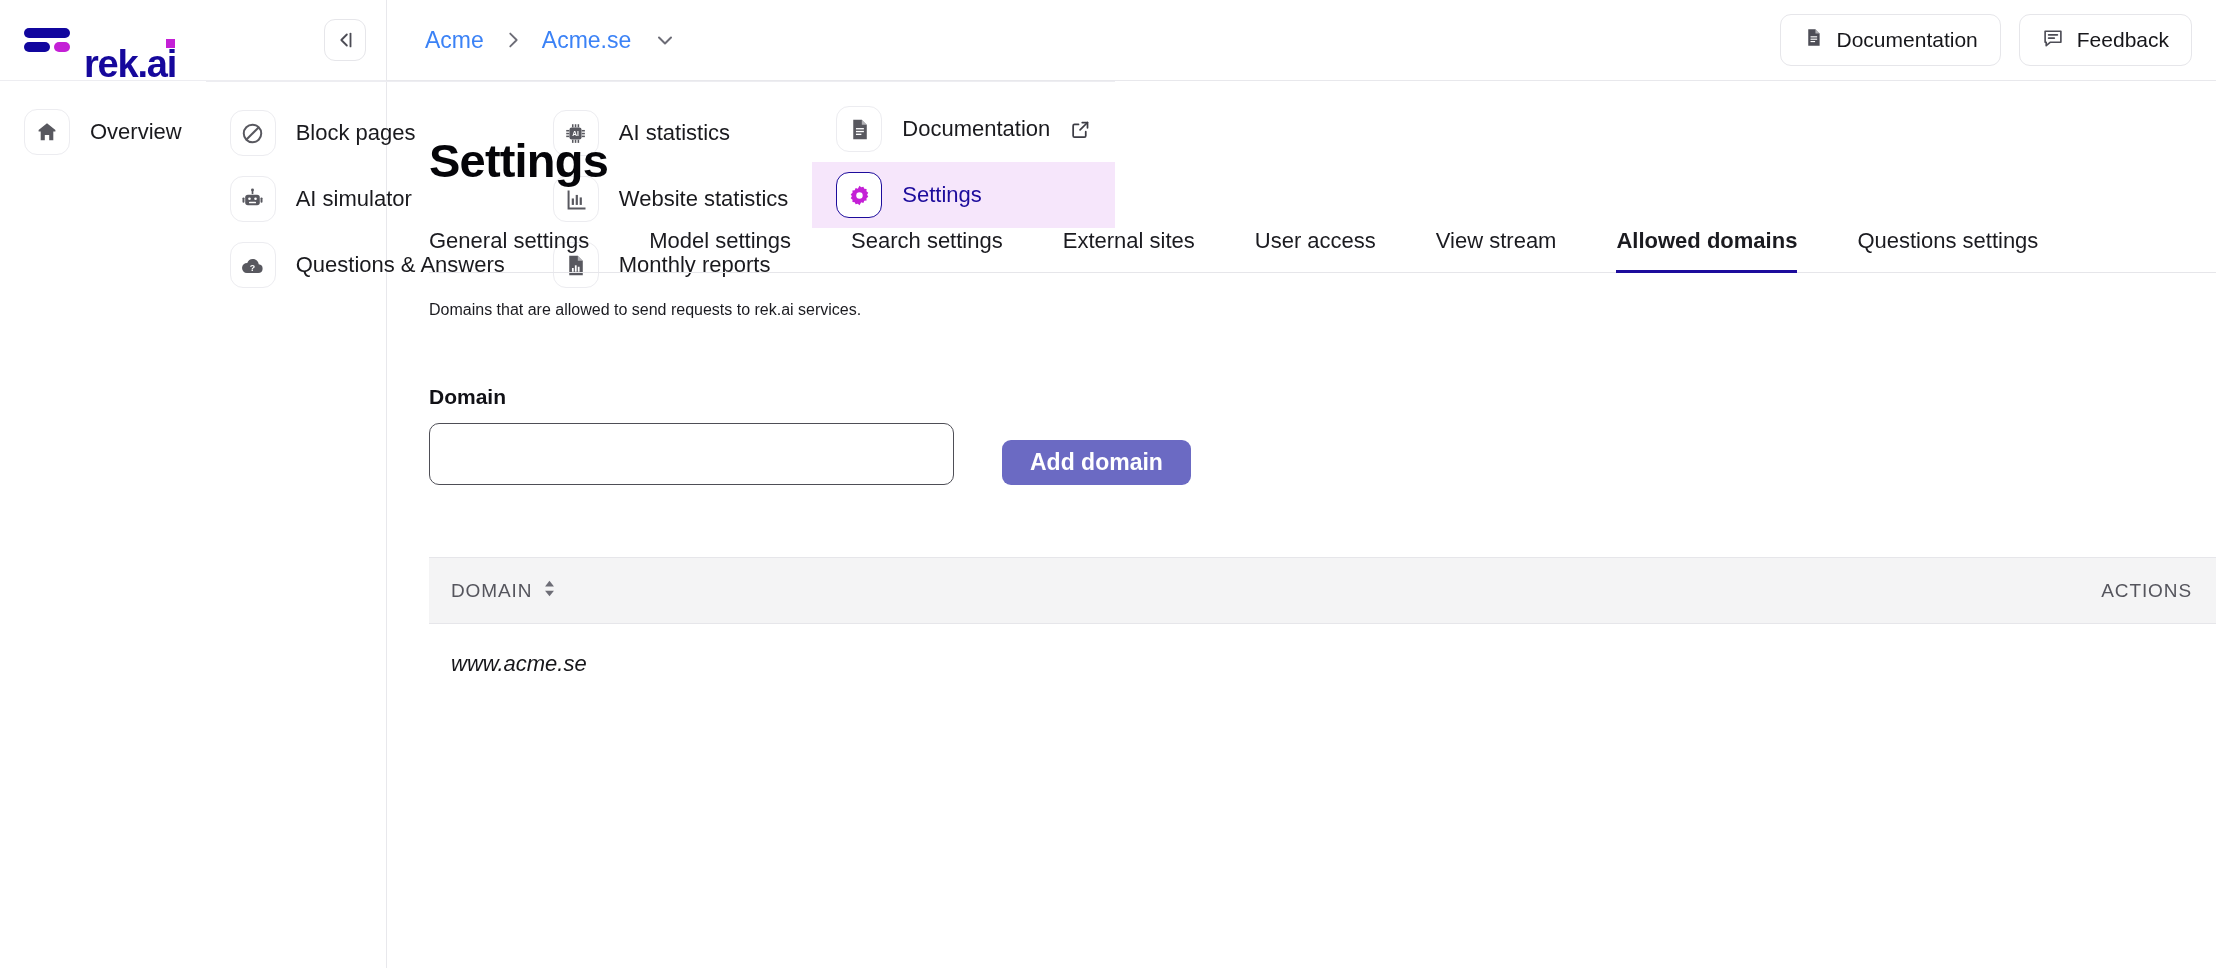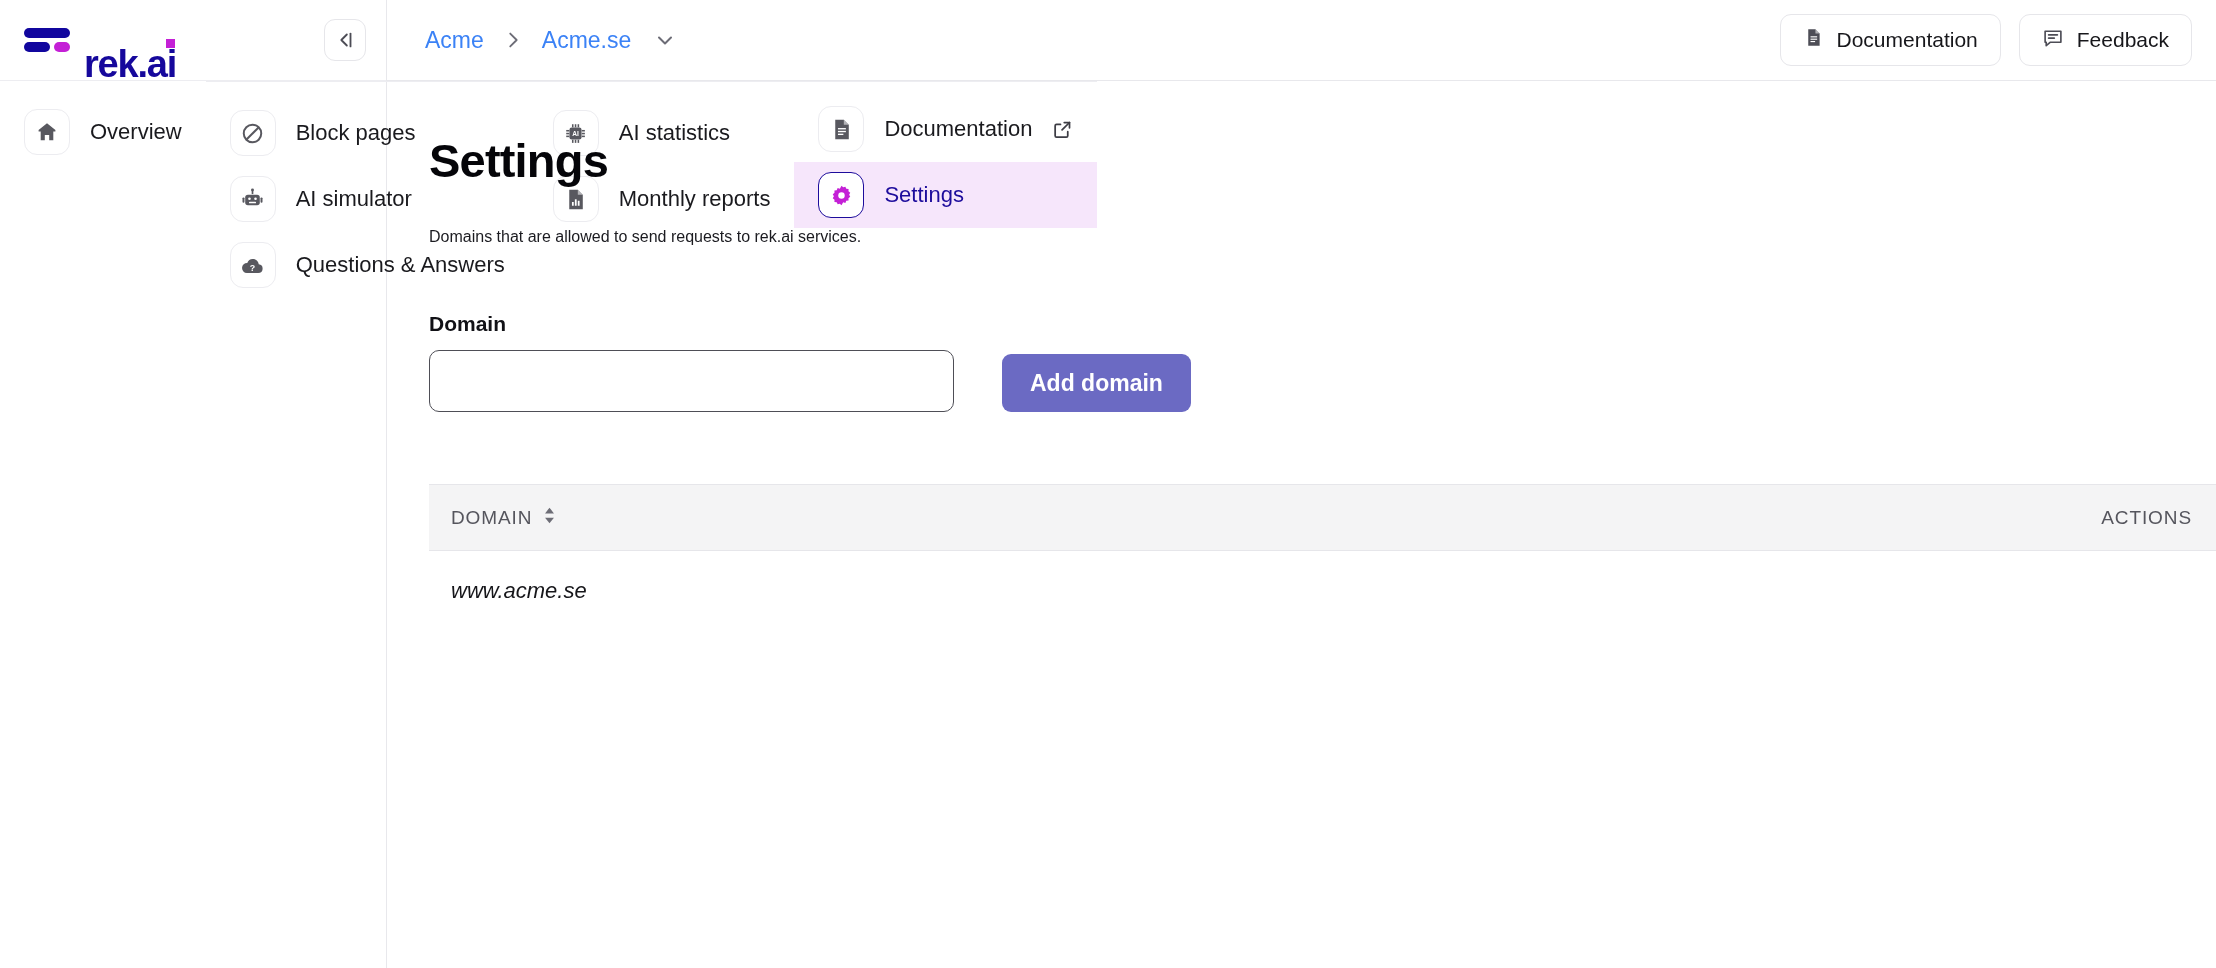--- a/index.html
+++ b/index.html
@@ -132,21 +132,21 @@
     font-size: 21px; font-weight: 700; color: #111116; margin-bottom: 14px;
   }
   .domain-input {
     width: 525px; height: 62px;
     border: 1px solid #4e4e56; border-radius: 10px;
     padding: 0 16px; font-size: 21px; background: #fff;
     font-family: "Liberation Sans", sans-serif; color: #16161a;
     outline: none;
   }
   .add-btn {
-    height: 58px; padding: 0 28px; border: none; border-radius: 9px;
+    height: 45px; padding: 0 28px; border: none; border-radius: 9px;
     background: #6b6ac3; color: #fff; font-size: 23px; font-weight: 700;
     cursor: pointer; font-family: "Liberation Sans", sans-serif;
     white-space: nowrap;
   }
 
   .table-wrap { margin-top: 72px; }
   .thead {
     display: flex; align-items: center;
     height: 67px; background: #f4f4f5;
     border-top: 1px solid #e6e6ea; border-bottom: 1px solid #e6e6ea;
@@ -257,20 +257,31 @@
                 <rect x="3.1" y="14" width="3" height="1.5"></rect>
               <rect x="18" y="8.6" width="3" height="1.5"></rect>
                 <rect x="18" y="11.3" width="3" height="1.5"></rect>
                 <rect x="18" y="14" width="3" height="1.5"></rect>
               <text x="12" y="14.6" font-size="6.4" font-family="Liberation Sans, sans-serif" font-weight="700" fill="#fff" text-anchor="middle">AI</text>
             </svg>
           </span>
           <span class="nav-label">AI statistics</span>
         </div>
 
+        <div class="nav-item">
+          <span class="nav-icon">
+            <svg width="25" height="25" viewBox="0 0 24 24" fill="#58585f">
+              <path d="M4.4 3.4h1.9v16.2h15.3v1.9H4.4z"></path>
+              <rect x="8.4" y="11" width="2.1" height="6.2"></rect>
+              <rect x="12.2" y="7.6" width="2.1" height="9.6"></rect>
+              <rect x="16" y="10" width="2.1" height="7.2"></rect>
+            </svg>
+          </span>
+          <span class="nav-label">Website statistics</span>
+        </div>
 
         <div class="nav-item">
           <span class="nav-icon">
             <svg width="25" height="25" viewBox="0 0 24 24" fill="#58585f">
               <path d="M6 2.6h8.2L19 7.4v14H6z"></path>
               <path d="M14.2 2.6 19 7.4h-4.8z" fill="#fff" opacity="0.55"></path>
               <rect x="8.6" y="14.4" width="1.7" height="3.6" fill="#fff"></rect>
               <rect x="11.4" y="11.8" width="1.7" height="6.2" fill="#fff"></rect>
               <rect x="14.2" y="13.2" width="1.7" height="4.8" fill="#fff"></rect>
             </svg>
@@ -355,20 +366,30 @@
             </svg>
           </span>
           <span>Feedback</span>
         </button>
       </div>
     </header>
 
     <section class="content">
       <h1 class="page-title">Settings</h1>
 
+      <div class="tabs">
+        <div class="tab">General settings</div>
+        <div class="tab">Model settings</div>
+        <div class="tab">Search settings</div>
+        <div class="tab">External sites</div>
+        <div class="tab">User access</div>
+        <div class="tab">View stream</div>
+        <div class="tab active">Allowed domains</div>
+        <div class="tab">Questions settings</div>
+      </div>
 
       <p class="desc">Domains that are allowed to send requests to rek.ai services.</p>
 
       <div class="form-row">
         <div class="field">
           <label class="field-label">Domain</label>
           <input class="domain-input" type="text" placeholder="" style="">
         </div>
         <button class="add-btn">Add domain</button>
       </div>

